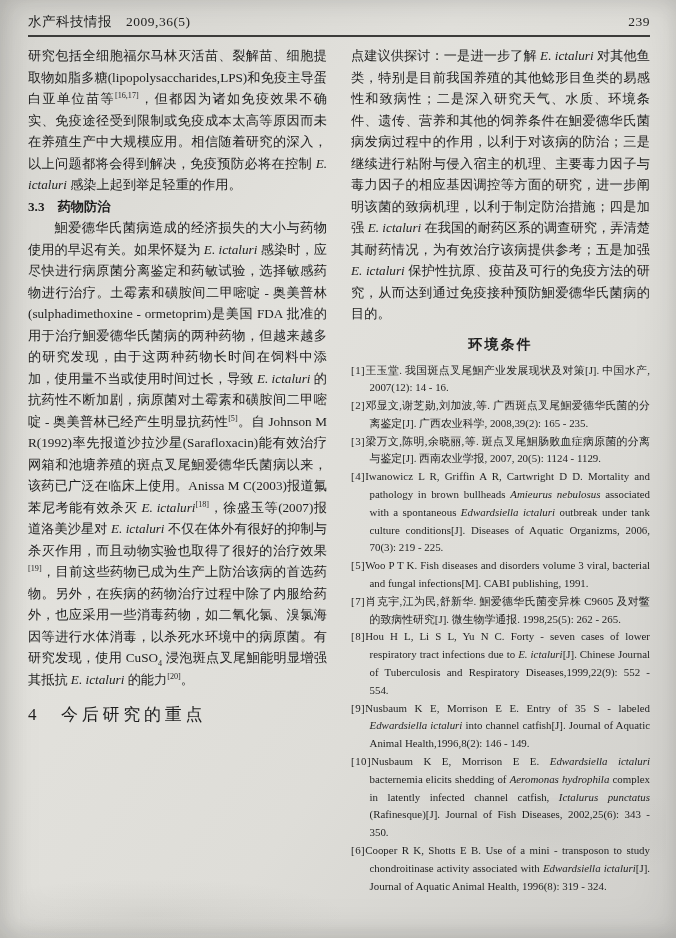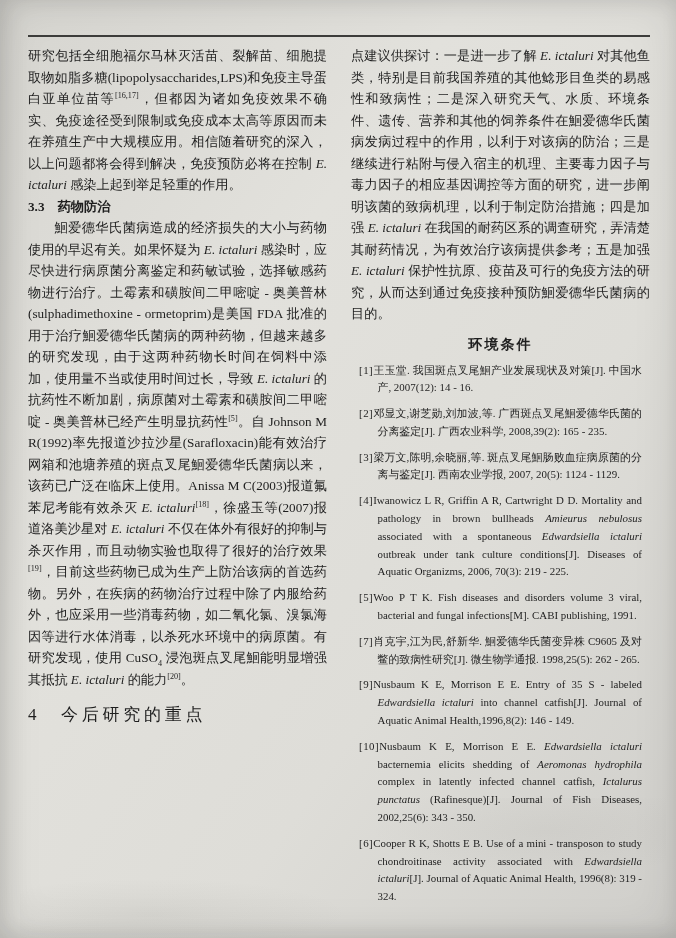--- a/index.html
+++ b/index.html
@@ -59,34 +59,38 @@
     font-size: 17px; line-height: 24px; font-weight: normal;
     letter-spacing: 0.22em;
   }
   .refhead {
     margin: 11px 0 8px 0;
     font-size: 14px; font-weight: bold; text-align: center;
     letter-spacing: 0.15em;
   }
   .refs { }
   .ref {
-    margin: 8px;
+    margin: 0;
     font-size: 10.9px; line-height: 17.8px;
     text-align: justify;
     padding-left: 1.7em; text-indent: -1.7em;
   }
   .ref-label { letter-spacing: 0.5px; }
 </style>
 </head>
 <body>
 
 <div class="page">
   <div class="smudge1"></div>
   <div class="smudge2"></div>
 
+  <header class="hdr">
+    <span>水产科技情报　2009,36(5)</span>
+    <span>239</span>
+  </header>
   <div class="hdr-rule"></div>
 
   <div class="columns">
 
     <div class="col">
       <p class="body-p"><span>研究包括全细胞福尔马林灭活苗、裂解苗、细胞提取物如脂多糖(lipopolysaccharides,LPS)和免疫主导蛋白亚单位苗等</span><sup>[16,17]</sup><span>，但都因为诸如免疫效果不确实、免疫途径受到限制或免疫成本太高等原因而未在养殖生产中大规模应用。相信随着研究的深入，以上问题都将会得到解决，免疫预防必将在控制 </span><span class="it">E. ictaluri</span><span> 感染上起到举足轻重的作用。</span></p>
       <h4 class="subhead">3.3　药物防治</h4>
       <p class="body-p ind"><span>鮰爱德华氏菌病造成的经济损失的大小与药物使用的早迟有关。如果怀疑为 </span><span class="it">E. ictaluri</span><span> 感染时，应尽快进行病原菌分离鉴定和药敏试验，选择敏感药物进行治疗。土霉素和磺胺间二甲嘧啶 - 奥美普林(sulphadimethoxine - ormetoprim)是美国 FDA 批准的用于治疗鮰爱德华氏菌病的两种药物，但越来越多的研究发现，由于这两种药物长时间在饲料中添加，使用量不当或使用时间过长，导致 </span><span class="it">E. ictaluri</span><span> 的抗药性不断加剧，病原菌对土霉素和磺胺间二甲嘧啶 - 奥美普林已经产生明显抗药性</span><sup>[5]</sup><span>。自 Johnson M R(1992)率先报道沙拉沙星(Sarafloxacin)能有效治疗网箱和池塘养殖的斑点叉尾鮰爱德华氏菌病以来，该药已广泛在临床上使用。Anissa M C(2003)报道氟苯尼考能有效杀灭 </span><span class="it">E. ictaluri</span><sup>[18]</sup><span>，徐盛玉等(2007)报道洛美沙星对 </span><span class="it">E. ictaluri</span><span> 不仅在体外有很好的抑制与杀灭作用，而且动物实验也取得了很好的治疗效果</span><sup>[19]</sup><span>，目前这些药物已成为生产上防治该病的首选药物。另外，在疾病的药物治疗过程中除了内服给药外，也应采用一些消毒药物，如二氧化氯、溴氯海因等进行水体消毒，以杀死水环境中的病原菌。有研究发现，使用 CuSO</span><sub>4</sub><span> 浸泡斑点叉尾鮰能明显增强其抵抗 </span><span class="it">E. ictaluri</span><span> 的能力</span><sup>[20]</sup><span>。</span></p>
       <h2 class="sechead">4　今后研究的重点</h2>
     </div>
@@ -95,20 +99,21 @@
       <p class="body-p"><span>点建议供探讨：一是进一步了解 </span><span class="it">E. ictaluri</span><span> 对其他鱼类，特别是目前我国养殖的其他鲶形目鱼类的易感性和致病性；二是深入研究天气、水质、环境条件、遗传、营养和其他的饲养条件在鮰爱德华氏菌病发病过程中的作用，以利于对该病的防治；三是继续进行粘附与侵入宿主的机理、主要毒力因子与毒力因子的相应基因调控等方面的研究，进一步阐明该菌的致病机理，以利于制定防治措施；四是加强 </span><span class="it">E. ictaluri</span><span> 在我国的耐药区系的调查研究，弄清楚其耐药情况，为有效治疗该病提供参考；五是加强 </span><span class="it">E. ictaluri</span><span> 保护性抗原、疫苗及可行的免疫方法的研究，从而达到通过免疫接种预防鮰爱德华氏菌病的目的。</span></p>
       <h3 class="refhead">环境条件</h3>
       <div class="refs">
 
       <p class="ref"><span class="ref-label">[1]</span><span><span>王玉堂. 我国斑点叉尾鮰产业发展现状及对策[J]. 中国水产, 2007(12): 14 - 16.</span></span></p>
           <p class="ref"><span class="ref-label">[2]</span><span><span>邓显文,谢芝勋,刘加波,等. 广西斑点叉尾鮰爱德华氏菌的分离鉴定[J]. 广西农业科学, 2008,39(2): 165 - 235.</span></span></p>
           <p class="ref"><span class="ref-label">[3]</span><span><span>梁万文,陈明,余晓丽,等. 斑点叉尾鮰肠败血症病原菌的分离与鉴定[J]. 西南农业学报, 2007, 20(5): 1124 - 1129.</span></span></p>
           <p class="ref"><span class="ref-label">[4]</span><span><span>Iwanowicz L R, Griffin A R, Cartwright D D. Mortality and pathology in brown bullheads </span><span class="it">Amieurus nebulosus</span><span> associated with a spontaneous </span><span class="it">Edwardsiella ictaluri</span><span> outbreak under tank culture conditions[J]. Diseases of Aquatic Organizms, 2006, 70(3): 219 - 225.</span></span></p>
           <p class="ref"><span class="ref-label">[5]</span><span><span>Woo P T K. Fish diseases and disorders volume 3 viral, bacterial and fungal infections[M]. CABI publishing, 1991.</span></span></p>
           <p class="ref"><span class="ref-label">[7]</span><span><span>肖克宇,江为民,舒新华. 鮰爱德华氏菌变异株 C9605 及对鳖的致病性研究[J]. 微生物学通报. 1998,25(5): 262 - 265.</span></span></p>
+          <p class="ref"><span class="ref-label">[8]</span><span><span>Hou H L, Li S L, Yu N C. Forty - seven cases of lower respiratory tract infections due to </span><span class="it">E. ictaluri</span><span>[J]. Chinese Journal of Tuberculosis and Respiratory Diseases,1999,22(9): 552 - 554.</span></span></p>
           <p class="ref"><span class="ref-label">[9]</span><span><span>Nusbaum K E, Morrison E E. Entry of 35 S - labeled </span><span class="it">Edwardsiella ictaluri</span><span> into channel catfish[J]. Journal of Aquatic Animal Health,1996,8(2): 146 - 149.</span></span></p>
           <p class="ref"><span class="ref-label">[10]</span><span><span>Nusbaum K E, Morrison E E. </span><span class="it">Edwardsiella ictaluri</span><span> bacternemia elicits shedding of </span><span class="it">Aeromonas hydrophila</span><span> complex in latently infected channel catfish, </span><span class="it">Ictalurus punctatus</span><span> (Rafinesque)[J]. Journal of Fish Diseases, 2002,25(6): 343 - 350.</span></span></p>
           <p class="ref"><span class="ref-label">[6]</span><span><span>Cooper R K, Shotts E B. Use of a mini - transposon to study chondroitinase activity associated with </span><span class="it">Edwardsiella ictaluri</span><span>[J]. Journal of Aquatic Animal Health, 1996(8): 319 - 324.</span></span></p>
         </div>
     </div>
 
   </div>
 </div>
 
 </body></html>

